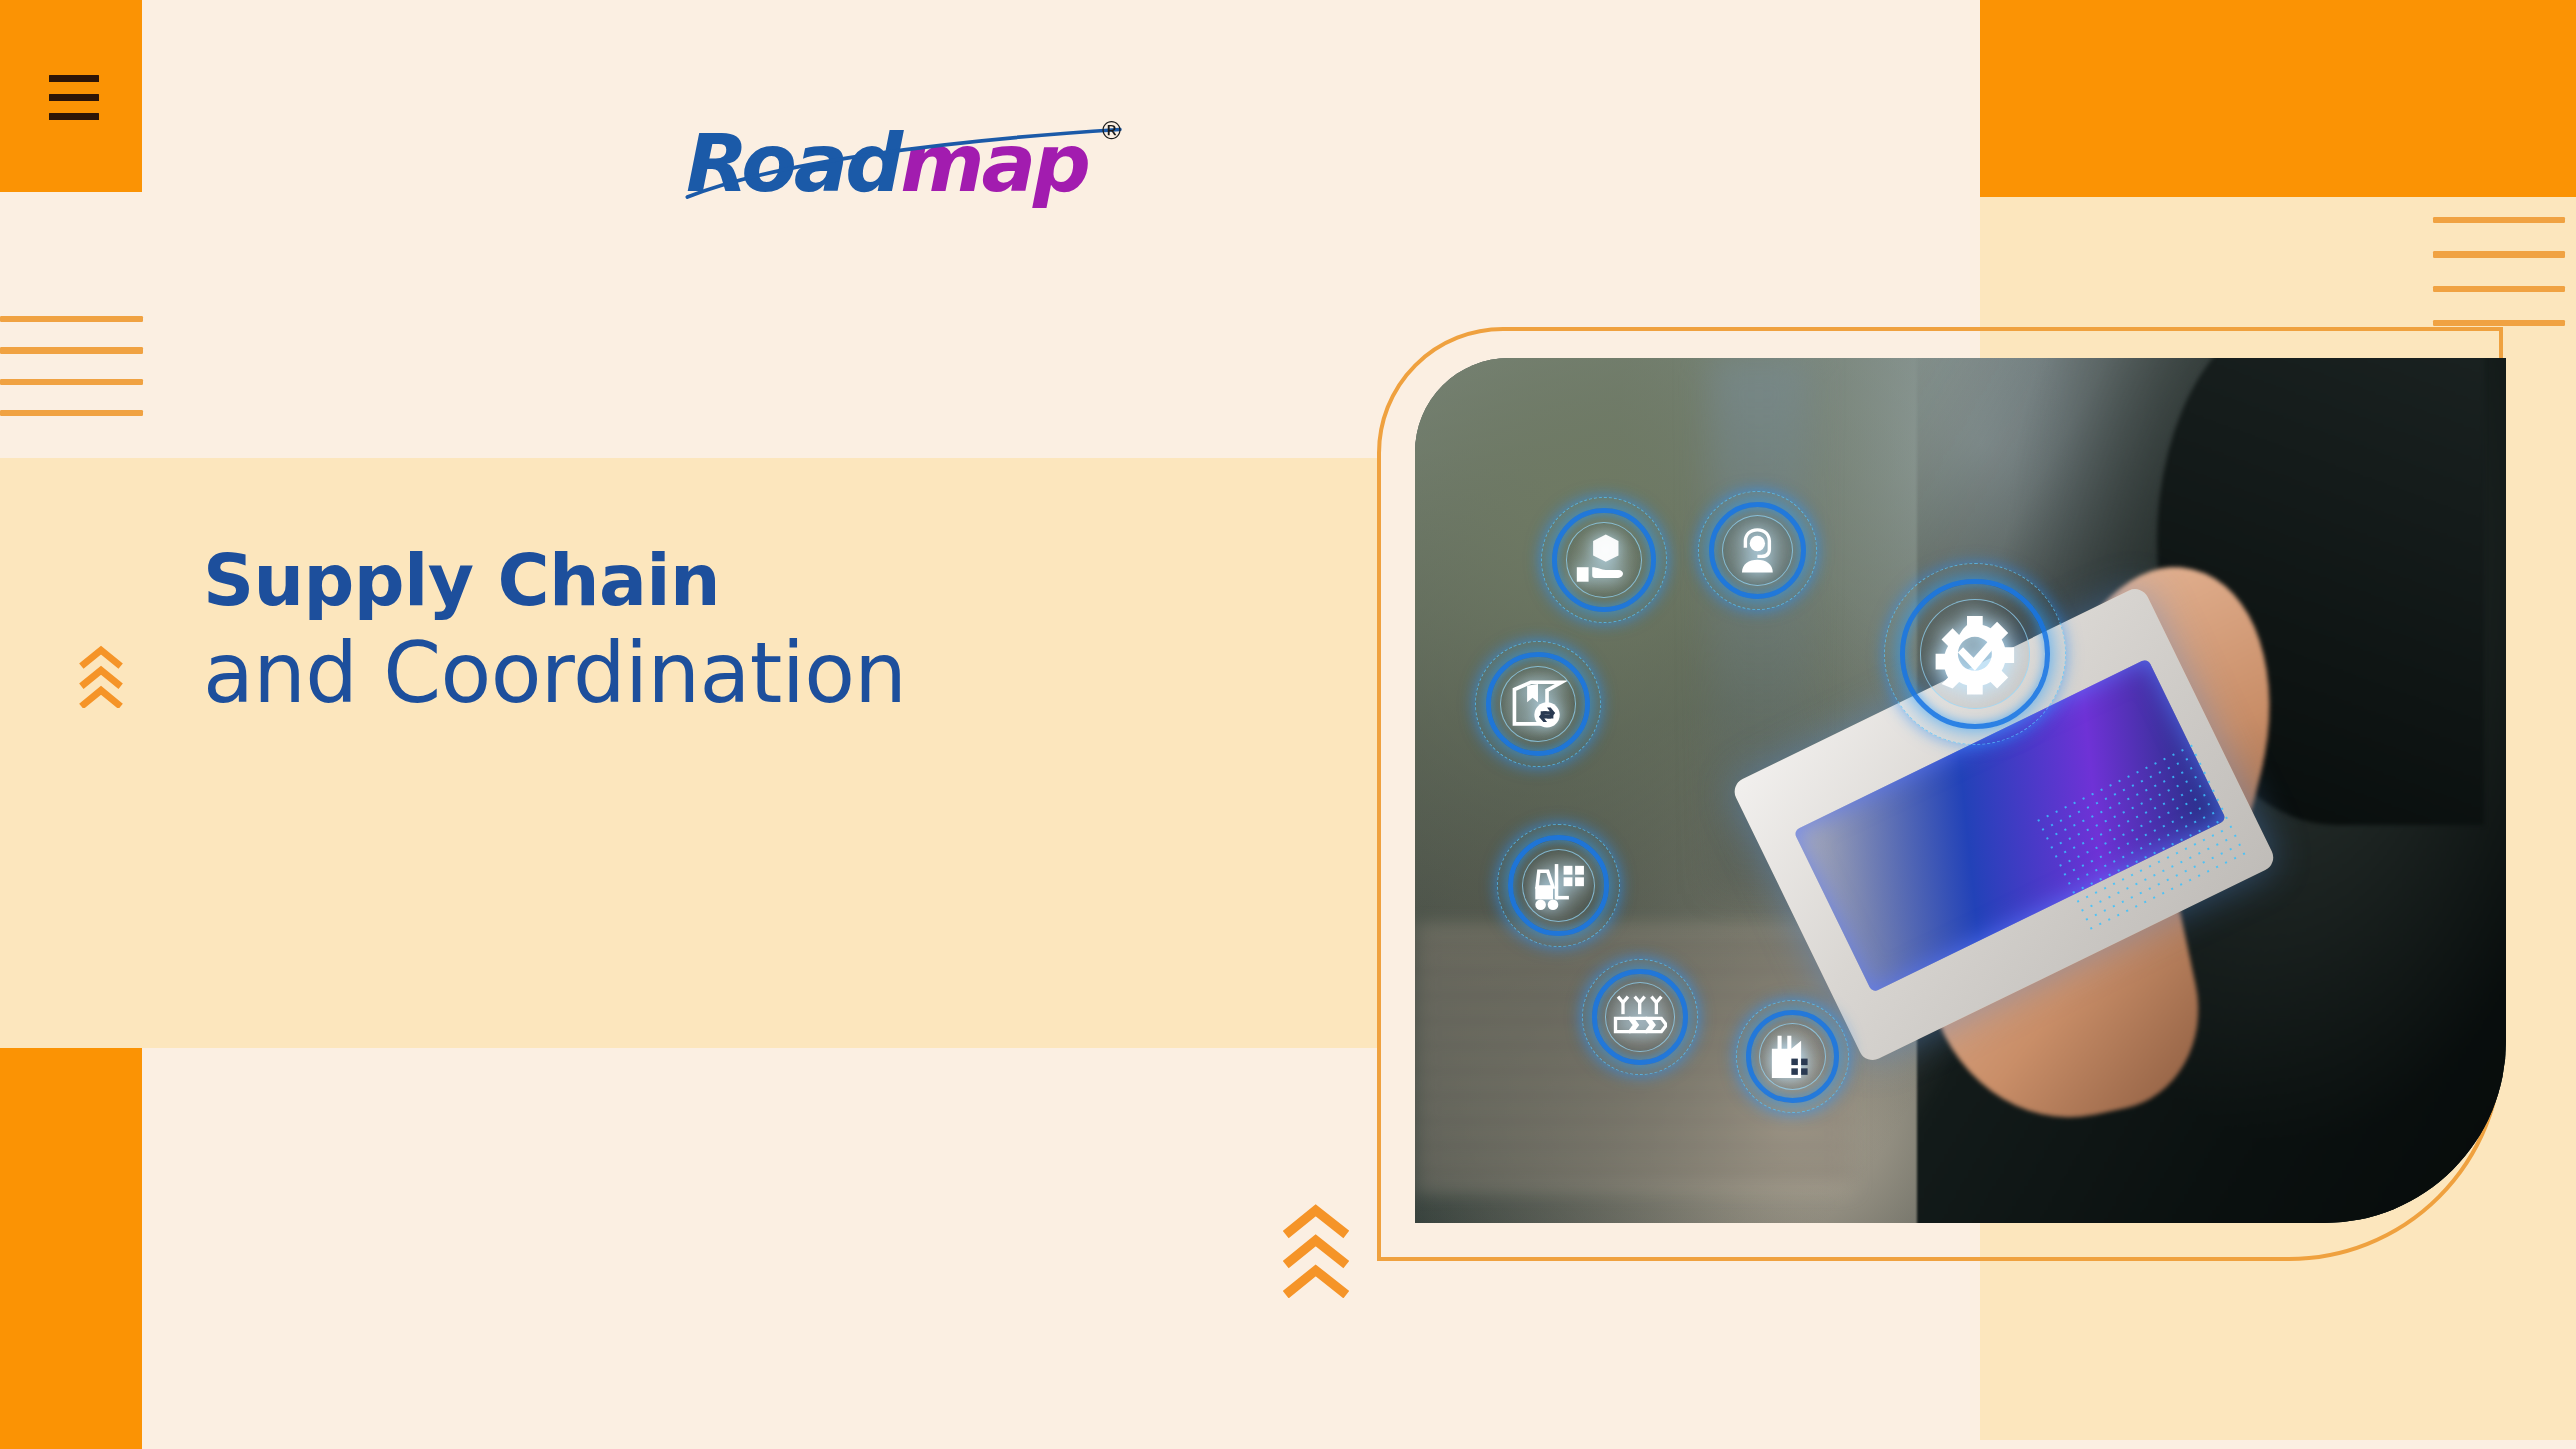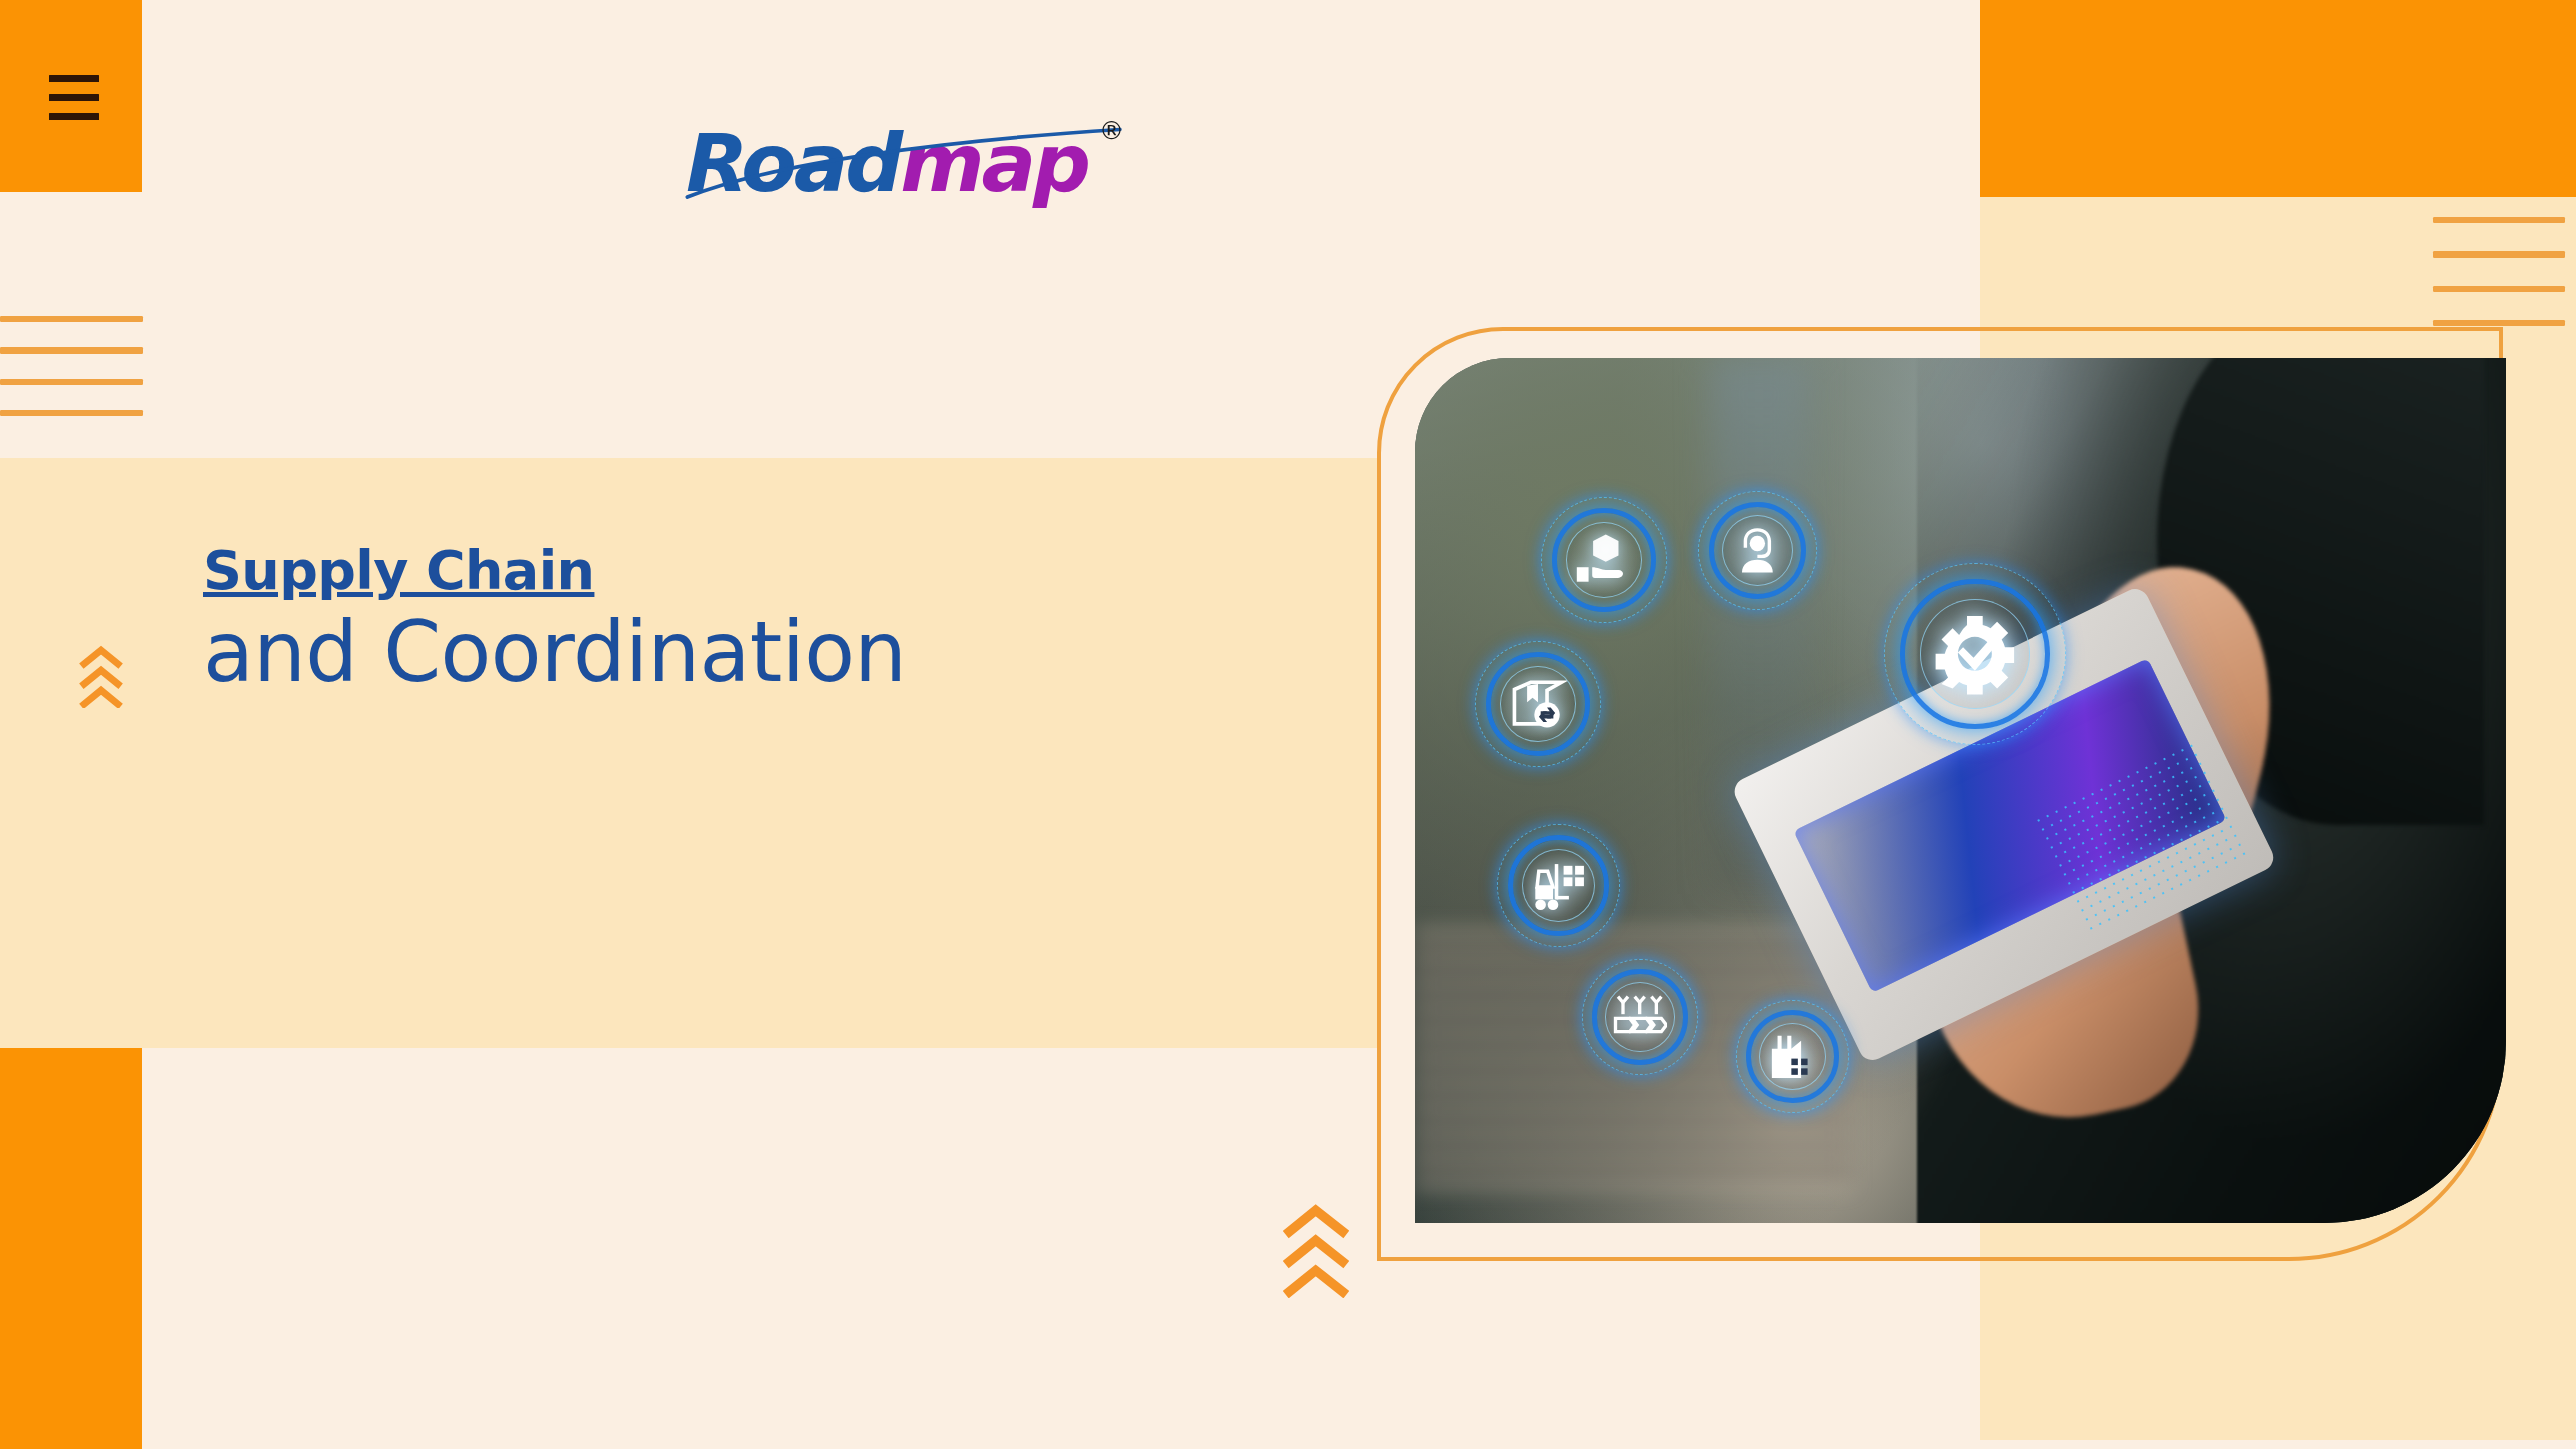--- a/index.html
+++ b/index.html
@@ -91,21 +91,21 @@
 
   
   .headline {
     position:absolute; left:203px; top:538px; width:1170px;
     color:#1d4f9c;
     font-family:"DejaVu Sans", sans-serif;
     line-height:1.21;
   }
   .hl-line { display:block; white-space:nowrap; }
   .hl-reg  { font-weight:400; font-size:83px; letter-spacing:-0.6px; }
-  .hl-bold { font-weight:700; font-size:54px; letter-spacing:-0.6px;text-decoration:underline; }
+  .hl-bold { font-weight:700; font-size:71px; letter-spacing:-0.6px; }
 
   
   .frame {
     position:absolute; left:1377px; top:327px; width:1126px; height:934px;
     border:4.4px solid #efa13f;
     border-radius:126px 0 214px 0;
   }
   .photo {
     position:absolute; left:1415px; top:358px; width:1091px; height:865px;
     border-radius:94px 0 182px 0;

